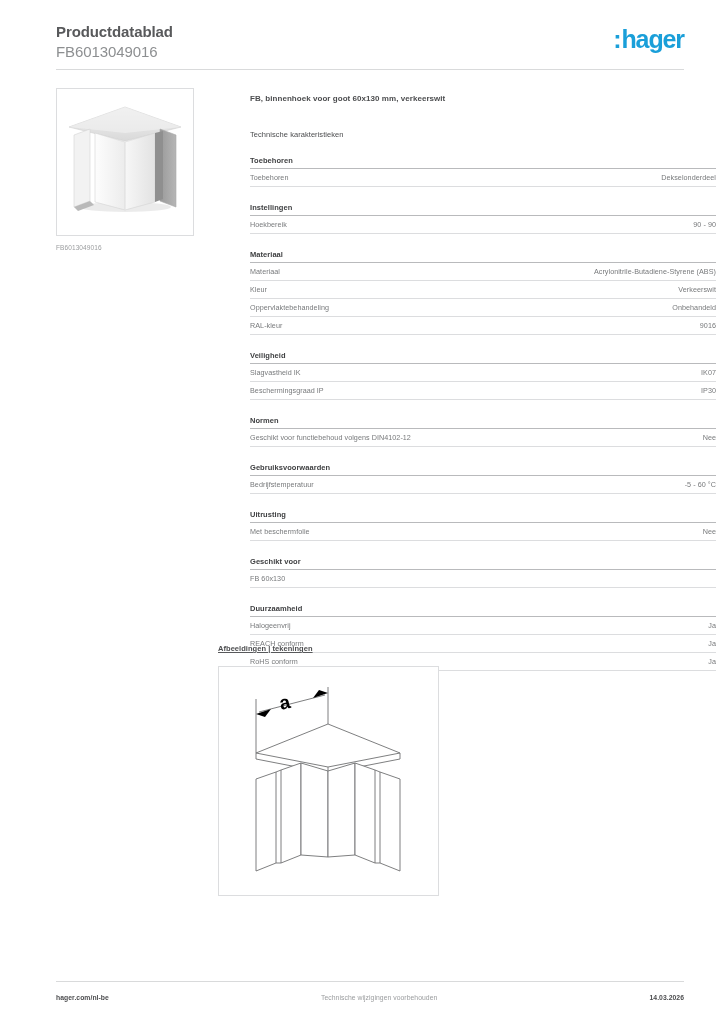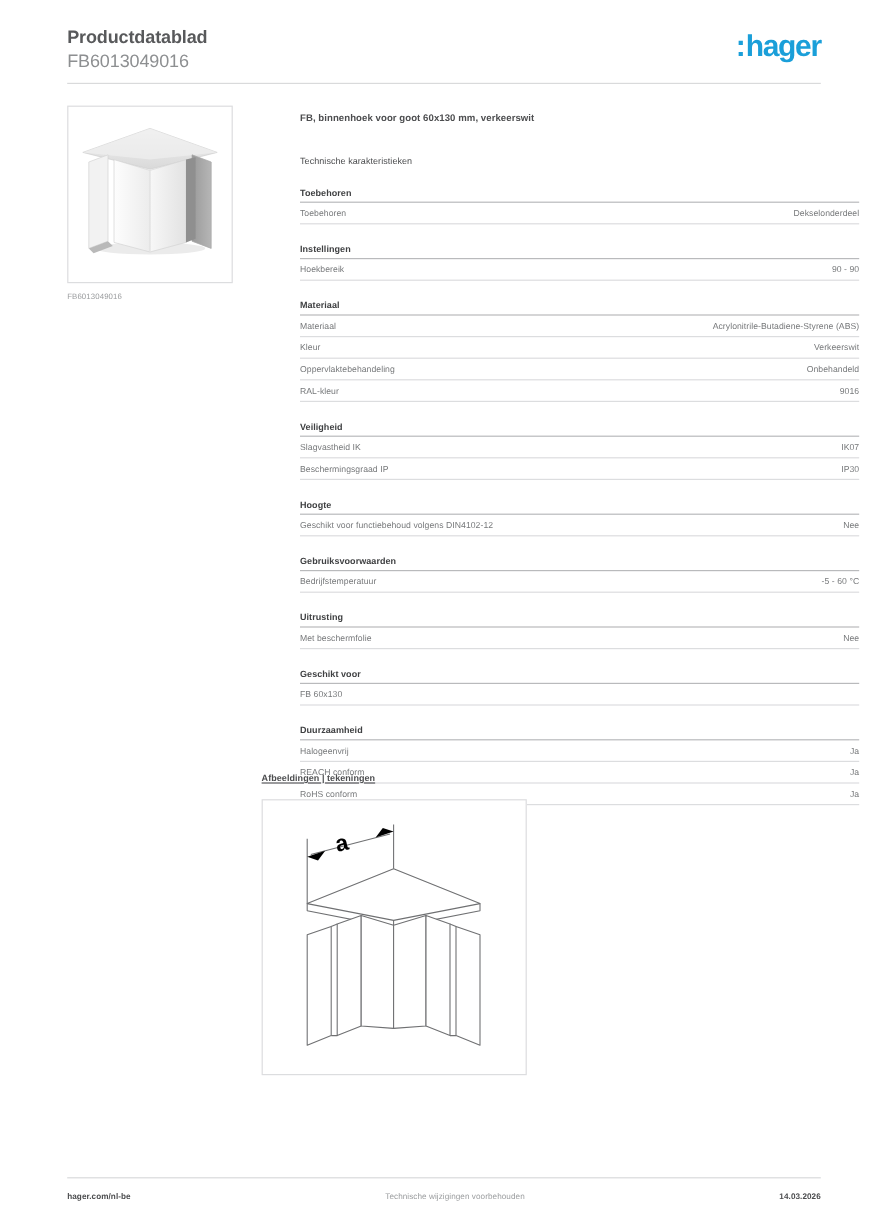--- a/index.html
+++ b/index.html
@@ -302,21 +302,21 @@
           <div class="row">
             <span class="label">Slagvastheid IK</span>
             <span class="value">IK07</span>
           </div>
           <div class="row">
             <span class="label">Beschermingsgraad IP</span>
             <span class="value">IP30</span>
           </div>
         </div>
         <div class="section">
-          <div class="section-title">Hoogte</div>
+          <div class="section-title">Normen</div>
           <div class="row">
             <span class="label">Geschikt voor functiebehoud volgens DIN4102-12</span>
             <span class="value">Nee</span>
           </div>
         </div>
         <div class="section">
           <div class="section-title">Gebruiksvoorwaarden</div>
           <div class="row">
             <span class="label">Bedrijfstemperatuur</span>
             <span class="value">-5 - 60 °C</span>

